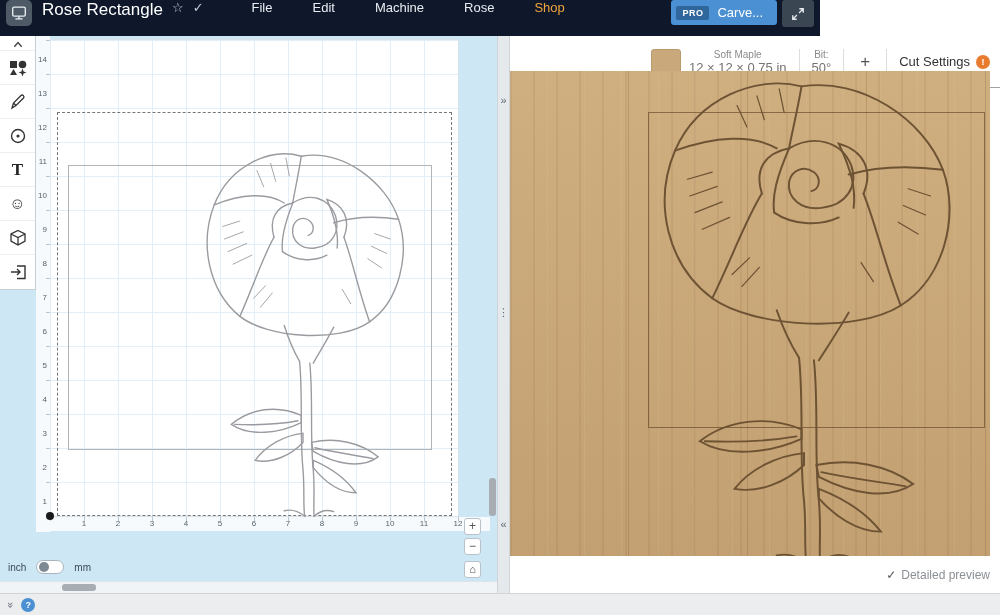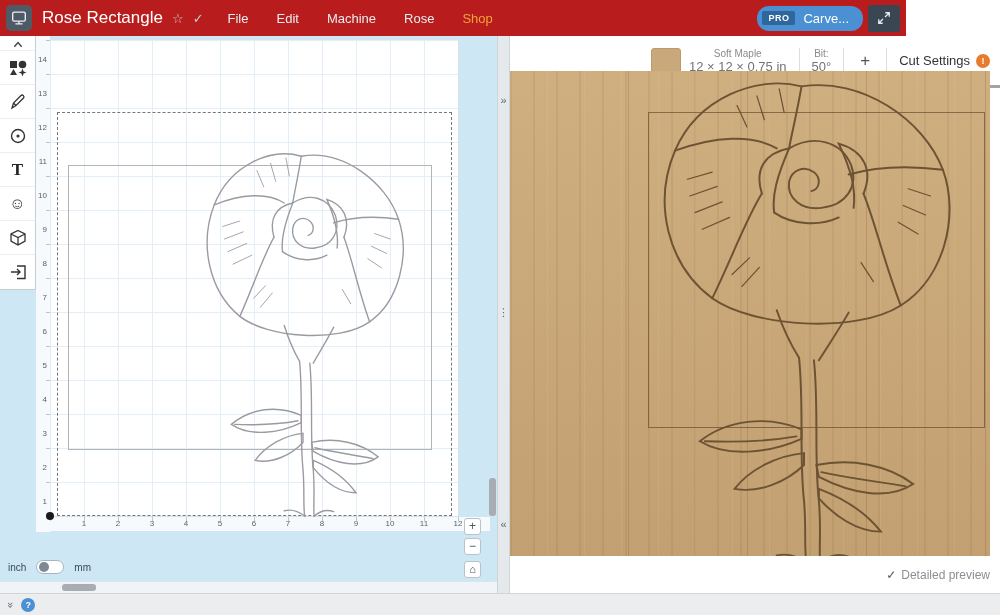--- a/index.html
+++ b/index.html
@@ -1,28 +1,28 @@
 <!DOCTYPE html>
 <html><head>
 <meta charset="utf-8">
 <style>
   * { margin:0; padding:0; box-sizing:border-box; }
   html,body { width:1000px; height:615px; overflow:hidden; font-family:"Liberation Sans", sans-serif; background:#fff; }
   #app { position:absolute; inset:0; width:1000px; height:615px; }
 
   
-  .header { position:absolute; left:0; top:0; width:906px; height:36px; background:#b91c1c; display:flex; align-items:center; }
+  .header { position:absolute; left:0; top:0; width:820px; height:36px; background:#0f172a; display:flex; }
   .logo { width:26px; height:26px; margin-left:6px; background:#4e5b66; border-radius:5px; display:flex; align-items:center; justify-content:center; flex:0 0 auto; cursor:pointer; }
   .title { color:#fff; font-size:17px; margin-left:10px; white-space:nowrap; }
   .t-ico { color:#c3ced7; font-size:13px; margin-left:9px; }
-  .menus { display:flex; margin-left:24px; gap:28px; }
+  .menus { display:flex; margin-left:48px; gap:40px; }
   .menus span { color:#e8edf1; font-size:13px; cursor:pointer; }
   .menus .shop { color:#f0a43c; }
   .spacer { flex:1; }
-  .carve { display:flex; align-items:center; background:#4a90d2; border:none; border-radius:12px; height:25px; padding:0 14px 0 5px; margin-right:5px; cursor:pointer; }
+  .carve { display:flex; align-items:center; background:#4a90d2; border:none; border-radius:3px; height:25px; padding:0 14px 0 5px; margin-right:5px; cursor:pointer; }
   .carve .badge { background:#2f669c; color:#fff; font-size:9px; font-weight:bold; letter-spacing:.5px; padding:2px 6px; border-radius:2px; margin-right:8px; }
   .carve .clabel { color:#fff; font-size:13px; }
   .expand { width:32px; height:27px; background:#3a4753; border:none; border-radius:3px; margin-right:6px; display:flex; align-items:center; justify-content:center; cursor:pointer; }
 
   
   .left-panel { position:absolute; left:0; top:36px; width:497px; height:557px; background:#cde7f5; overflow:hidden; }
   .canvas-white { position:absolute; left:50px; top:4px; width:408px; height:476px; background:#fff;
     background-image:linear-gradient(to right,#e2eef8 1px,transparent 1px),linear-gradient(to bottom,#e2eef8 1px,transparent 1px);
     background-size:34px 34px; box-shadow:0 0 0 1px #d8e2ea; }
   .v-ruler { position:absolute; left:36px; top:0; width:14px; height:496px; background:#f7fafc;
@@ -57,21 +57,21 @@
   .units .ulabel { font-size:10px; color:#3c4a55; }
   .toggle { width:28px; height:14px; background:#fff; border:1px solid #aab4bc; border-radius:7px; position:relative; cursor:pointer; }
   .knob { position:absolute; left:2px; top:1px; width:10px; height:10px; border-radius:50%; background:#7d8a94; }
 
   
   .divider { position:absolute; left:497px; top:36px; width:13px; height:557px; background:#e6e9eb; border-left:1px solid #cfd4d8; border-right:1px solid #cfd4d8; }
   .div-h { position:absolute; left:0; width:11px; text-align:center; font-size:11px; color:#5a6a76; cursor:pointer; line-height:12px; }
 
   
   .right-panel { position:absolute; left:510px; top:36px; width:490px; height:557px; background:#fff; }
-  .preview-bar { position:absolute; left:0; top:0; width:490px; height:52px; background:#fff; display:flex; align-items:center; justify-content:flex-end; padding-right:10px; border-bottom:3px solid #a3a3a3; }
+  .preview-bar { position:absolute; left:0; top:0; width:490px; height:52px; background:#fff; display:flex; align-items:center; justify-content:flex-end; padding-right:10px; border-bottom:1px solid #a3a3a3; }
   .swatch { width:30px; height:26px; background:#c9a87c; border:1px solid #bb9a6b; border-radius:3px; margin-right:8px; cursor:pointer; }
   .pv-col { text-align:center; cursor:pointer; }
   .pv-small { font-size:10px; color:#8a8a8a; line-height:11px; }
   .pv-val { font-size:13px; color:#737373; line-height:15px; }
   .vline { width:1px; height:26px; background:#ddd; margin:0 12px; }
   .plus-btn { font-size:17px; color:#555; background:none; border:none; cursor:pointer; padding:0 4px; line-height:17px; }
   .cutset { font-size:13px; color:#333; cursor:pointer; display:flex; align-items:flex-end; }
   .warn { width:14px; height:14px; border-radius:50%; background:#e87b2e; color:#fff; font-size:9px; font-weight:bold; text-align:center; line-height:14px; margin-left:6px; }
 
   .wood { position:absolute; left:0; top:35px; width:480px; height:485px; overflow:hidden;

